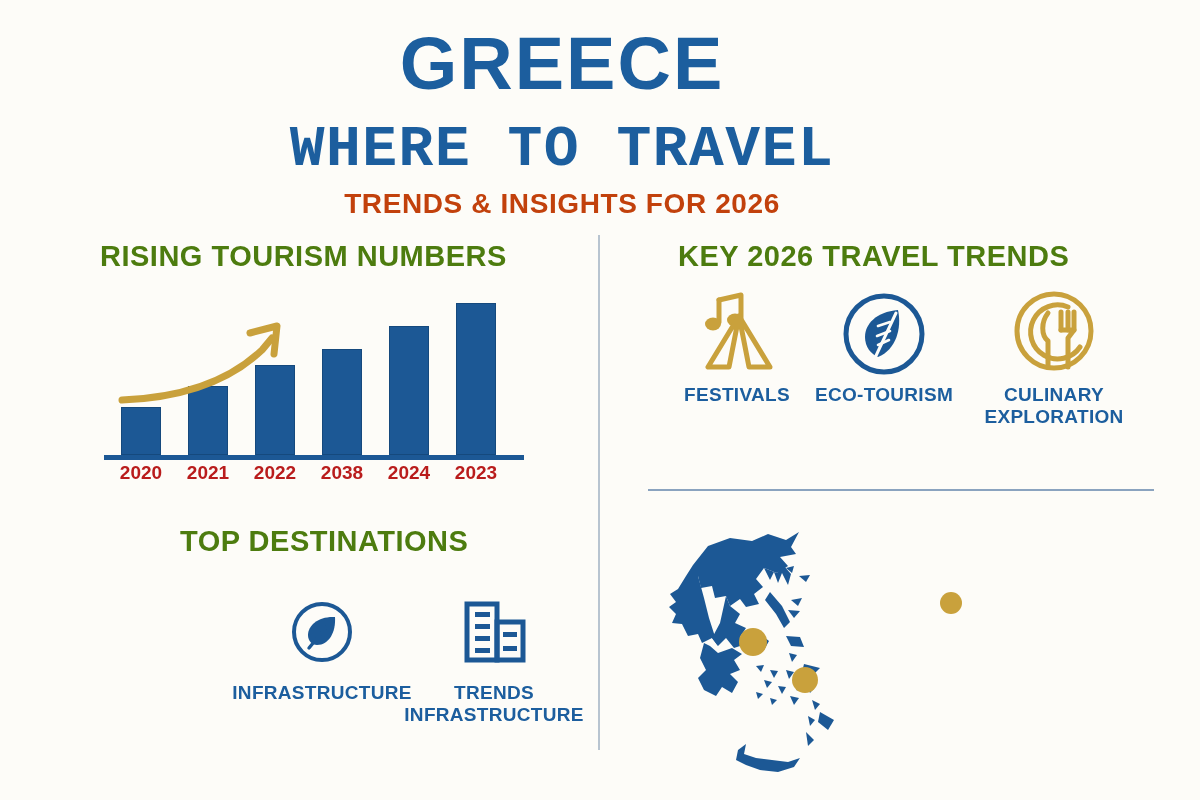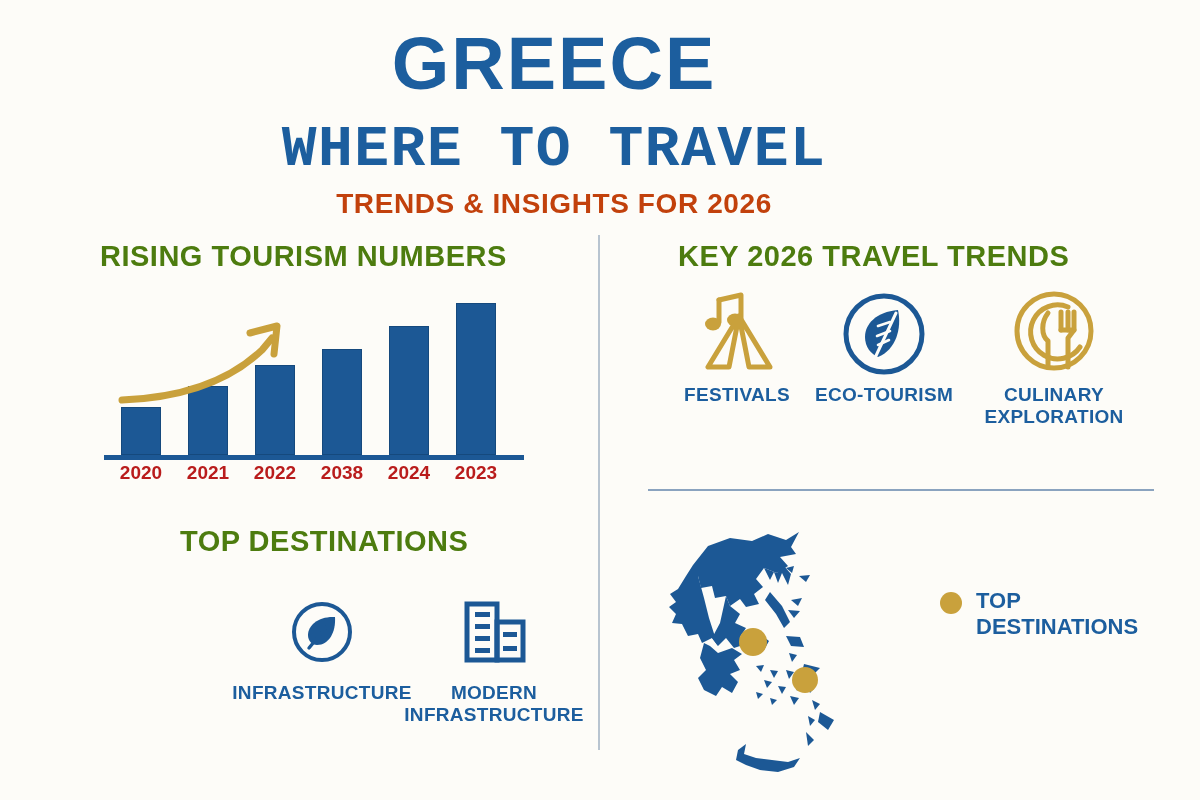--- a/index.html
+++ b/index.html
@@ -22,20 +22,21 @@
     height: 800px;
   }
 
   
   .header {
     position: absolute;
     top: 28px;
     left: 0;
     width: 1108px;
     text-align: center;
+    padding-left: 8px;
   }
   .title-main {
     font-size: 74px;
     font-weight: bold;
     letter-spacing: 2px;
     line-height: 0.98;
     color: #1c5e9e;
     margin: 0;
   }
   .title-sub {
@@ -270,21 +271,21 @@
         <rect x="13" y="8" width="30" height="56" fill="none" stroke="#1c5895" stroke-width="5"></rect>
         <rect x="43" y="26" width="26" height="38" fill="none" stroke="#1c5895" stroke-width="5"></rect>
         <rect x="21" y="16" width="15" height="5" fill="#1c5895"></rect>
         <rect x="21" y="28" width="15" height="5" fill="#1c5895"></rect>
         <rect x="21" y="40" width="15" height="5" fill="#1c5895"></rect>
         <rect x="21" y="52" width="15" height="5" fill="#1c5895"></rect>
         <rect x="49" y="36" width="14" height="5" fill="#1c5895"></rect>
         <rect x="49" y="50" width="14" height="5" fill="#1c5895"></rect>
       </svg>
     </div>
-    <div class="icon-caption">MODERN
+    <div class="icon-caption">TRENDS
 INFRASTRUCTURE</div>
   </div>
 
   <div class="section-heading" id="h-trends">KEY 2026 TRAVEL TRENDS</div>
 
   <div class="icon-item" id="trend-0">
     <div class="icon-box">
       <svg width="96" height="92" viewBox="0 0 96 92">
         <path d="M30 12 L52 7 L52 30" fill="none" stroke="#c9a13c" stroke-width="5" stroke-linejoin="round" stroke-linecap="round"></path>
         <path d="M30 12 L30 34" fill="none" stroke="#c9a13c" stroke-width="5" stroke-linecap="round"></path>
@@ -376,17 +377,15 @@
         <path d="M78 240 L86 234 L84 244 L96 248 L112 250 L128 252
                  L140 248 L134 257 L118 262 L100 260 L86 255 L76 250 Z"></path>
       </g>
       <circle cx="93" cy="132" r="14" fill="#c9a13c"></circle>
       <circle cx="145" cy="170" r="13" fill="#c9a13c"></circle>
     </svg>
   </div>
 
   <div class="map-legend">
     <div class="legend-dot"></div>
-    <div class="legend-text">TOP
-DESTINATIONS</div>
   </div>
 
 </div>
 
 </body></html>

